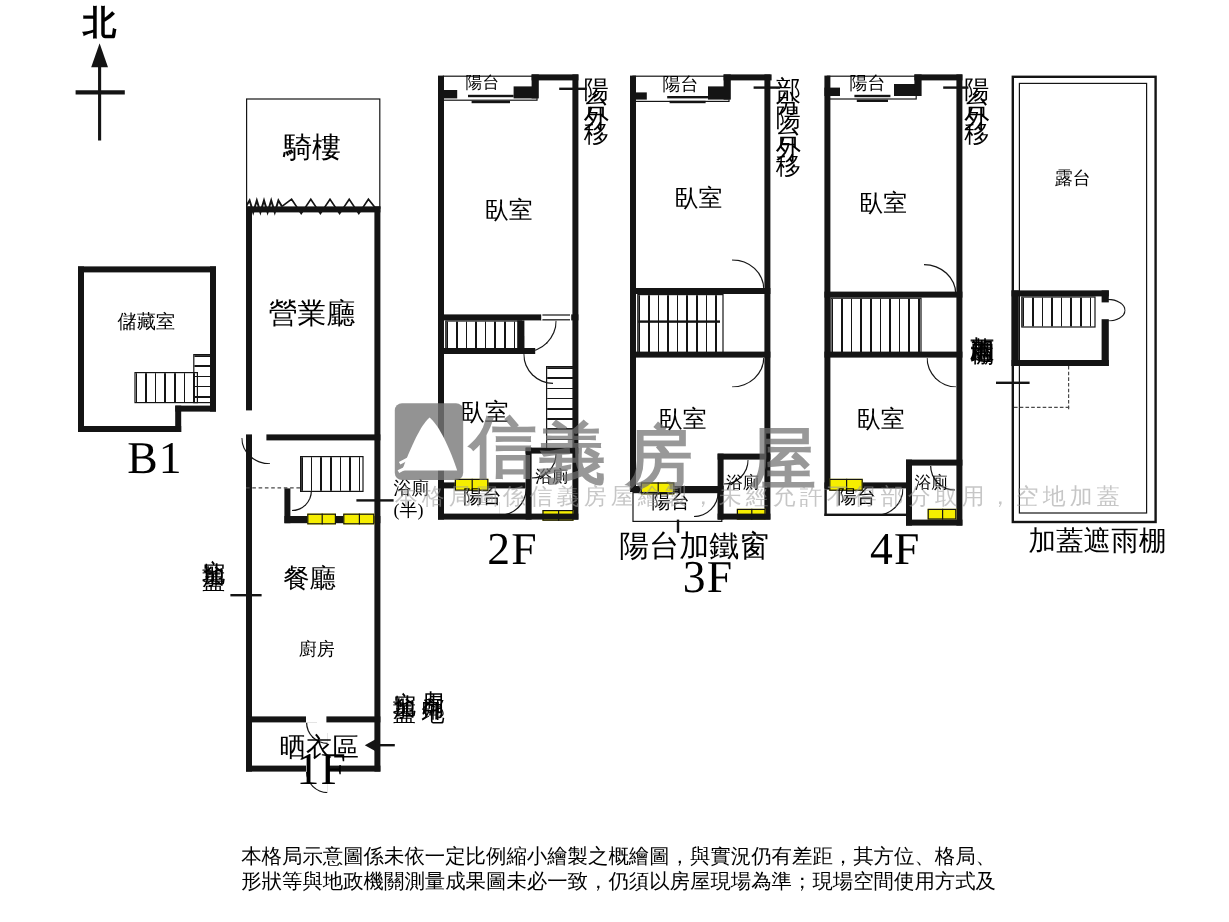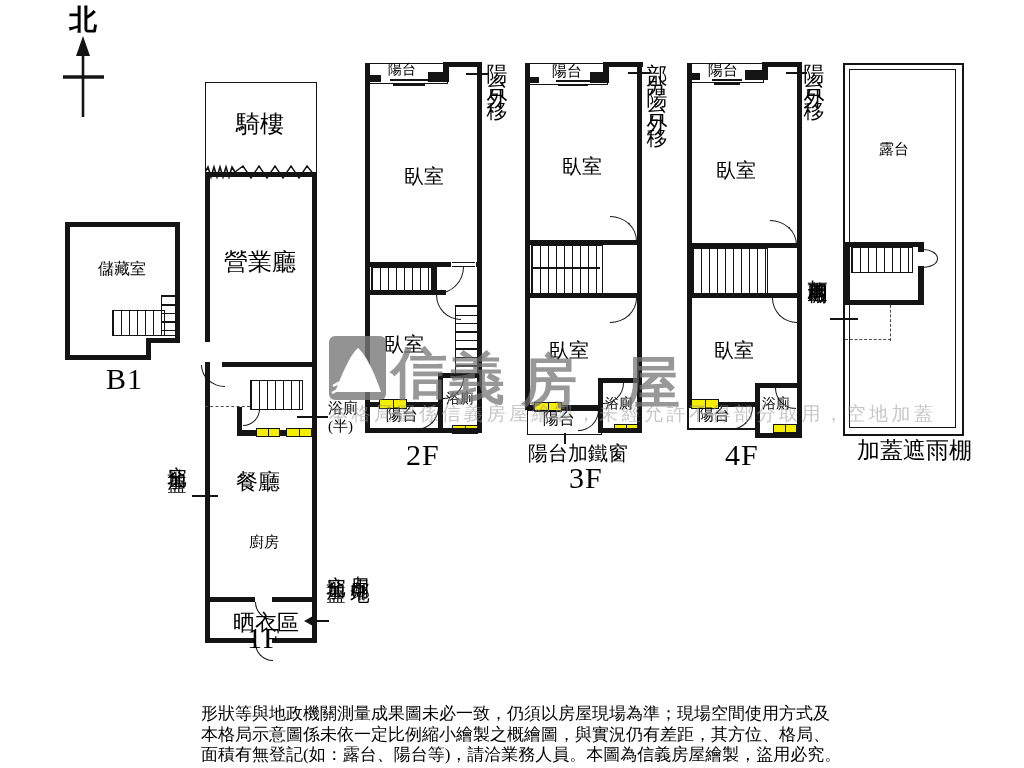--- a/index.html
+++ b/index.html
@@ -18,21 +18,21 @@
   .arc.bl{border-left:1.5px solid #141414;border-bottom:1.5px solid #141414;border-radius:0 0 0 100%}
   .arc.tr{border-right:1.5px solid #141414;border-top:1.5px solid #141414;border-radius:0 100% 0 0}
   .half{position:absolute;border:1.5px solid #141414;border-left:none;
         border-radius:0 100% 100% 0 / 0 50% 50% 0}
   .fix{position:absolute;background:#f6ee00;border:1.5px solid #141414;box-sizing:border-box}
   .fix:after{content:"";position:absolute;left:50%;top:-1px;bottom:-1px;width:1.4px;background:#141414}
   .dashv{position:absolute;border-left:1.7px dashed #4a4a4a}
   .dashh{position:absolute;border-top:1.7px dashed #4a4a4a}
   .lbl{position:absolute;white-space:nowrap;line-height:1.05}
   .vlbl{position:absolute;writing-mode:vertical-rl;text-orientation:upright;line-height:1}
-  .fl{font-size:30px;letter-spacing:1px}
+  .fl{font-size:38px;letter-spacing:1px}
   .wmch{position:absolute;color:rgba(112,112,112,.72);font-weight:700;white-space:nowrap}
   .wmline{position:absolute;color:rgba(152,152,152,.55);white-space:nowrap;letter-spacing:3.5px;font-size:19px}
   .disc{position:absolute;left:201px;top:704px;width:680px;font-size:17px;line-height:20.5px}
 </style>
 </head>
 <body>
 
 <div id="canvas">
 
   <div class="lbl" style="left:69px;top:5px;font-size:28px;font-weight:700">北</div>
@@ -159,21 +159,21 @@
     <i class="arc br" style="left:603px;top:383px;width:20px;height:20px"></i>
     <div class="lbl" style="left:605px;top:397px;font-size:14px">浴廁</div>
     <i class="fix" style="left:614px;top:424px;width:24px;height:9px"></i>
     <i class="w" style="left:598px;top:428px;width:44px;height:5px"></i>
     <i class="w" style="left:525px;top:405px;width:78px;height:5px"></i>
     <i class="fix" style="left:534px;top:402px;width:28px;height:10px"></i>
     <div class="box" style="left:527px;top:410px;width:73px;height:23px"></div>
     <div class="lbl" style="left:543px;top:411px;font-size:16px">陽台</div>
     <i class="arc br" style="left:578px;top:410px;width:20px;height:20px"></i>
     <i class="tl" style="left:564px;top:433px;width:2px;height:11px"></i>
-    <div class="lbl" style="left:528px;top:443px;font-size:20px">陽台加鐵窗</div>
+    <div class="lbl" style="left:516px;top:443px;font-size:25px">陽台加鐵窗</div>
     <div class="lbl fl" style="left:569px;top:462px">3F</div>
     <div class="vlbl" style="left:646px;top:46px;font-size:21px;letter-spacing:13px">部分陽台外移</div>
     <i class="tl" style="left:628px;top:72px;width:22px;height:2px"></i>
   </div>
 
   <div>
     <div class="box" style="left:689px;top:63px;width:73px;height:18px"></div>
     <div class="lbl" style="left:708px;top:63px;font-size:15px">陽台</div>
     <i class="w" style="left:687px;top:73px;width:13px;height:7px"></i>
     <i class="w" style="left:745px;top:70px;width:21px;height:10px"></i>
@@ -235,18 +235,17 @@
       </svg>
     </div>
     <div class="wmch" style="left:391px;top:336px;font-size:56px">信</div>
     <div class="wmch" style="left:449px;top:341px;font-size:56px">義</div>
     <div class="wmch" style="left:521px;top:344px;font-size:56px">房</div>
     <div class="wmch" style="left:624px;top:346px;font-size:56px">屋</div>
     <div class="wmline" style="left:329px;top:401px">本格局圖係信義房屋繪製，未經允許不得部分取用，空地加蓋</div>
   </div>
 
   <div class="disc">
+    <div>本格局示意圖係未依一定比例縮小繪製之概繪圖，與實況仍有差距，其方位、格局、</div>
     <div>形狀等與地政機關測量成果圖未必一致，仍須以房屋現場為準；現場空間使用方式及</div>
-    <div>本格局示意圖係未依一定比例縮小繪製之概繪圖，與實況仍有差距，其方位、格局、</div>
-    <div>面積有無登記(如：露台、陽台等)，請洽業務人員。本圖為信義房屋繪製，盜用必究。</div>
   </div>
 
 </div>
 
 </body></html>

